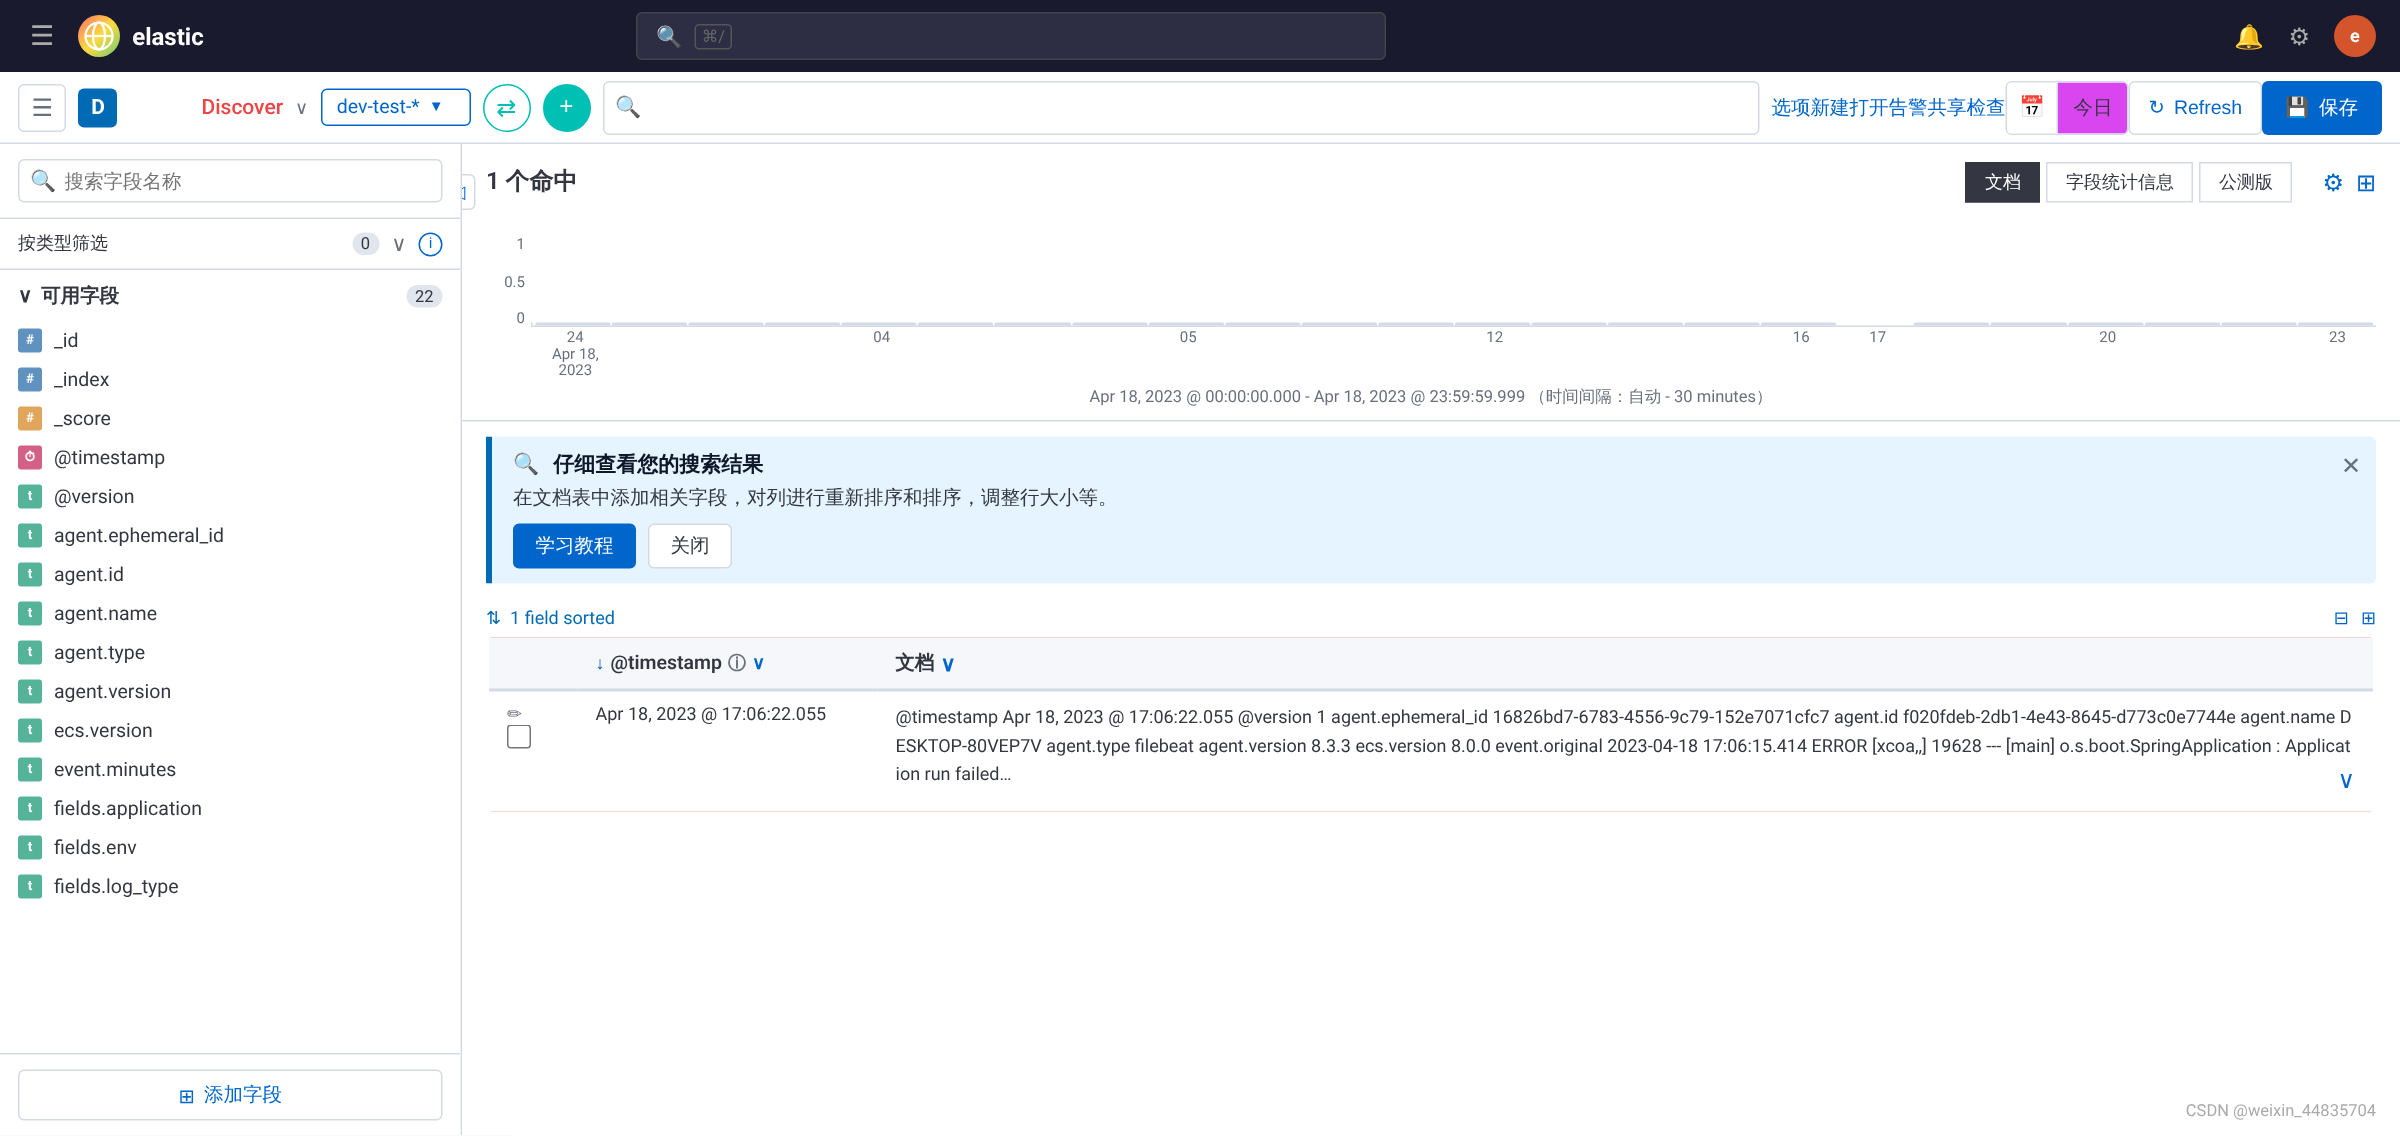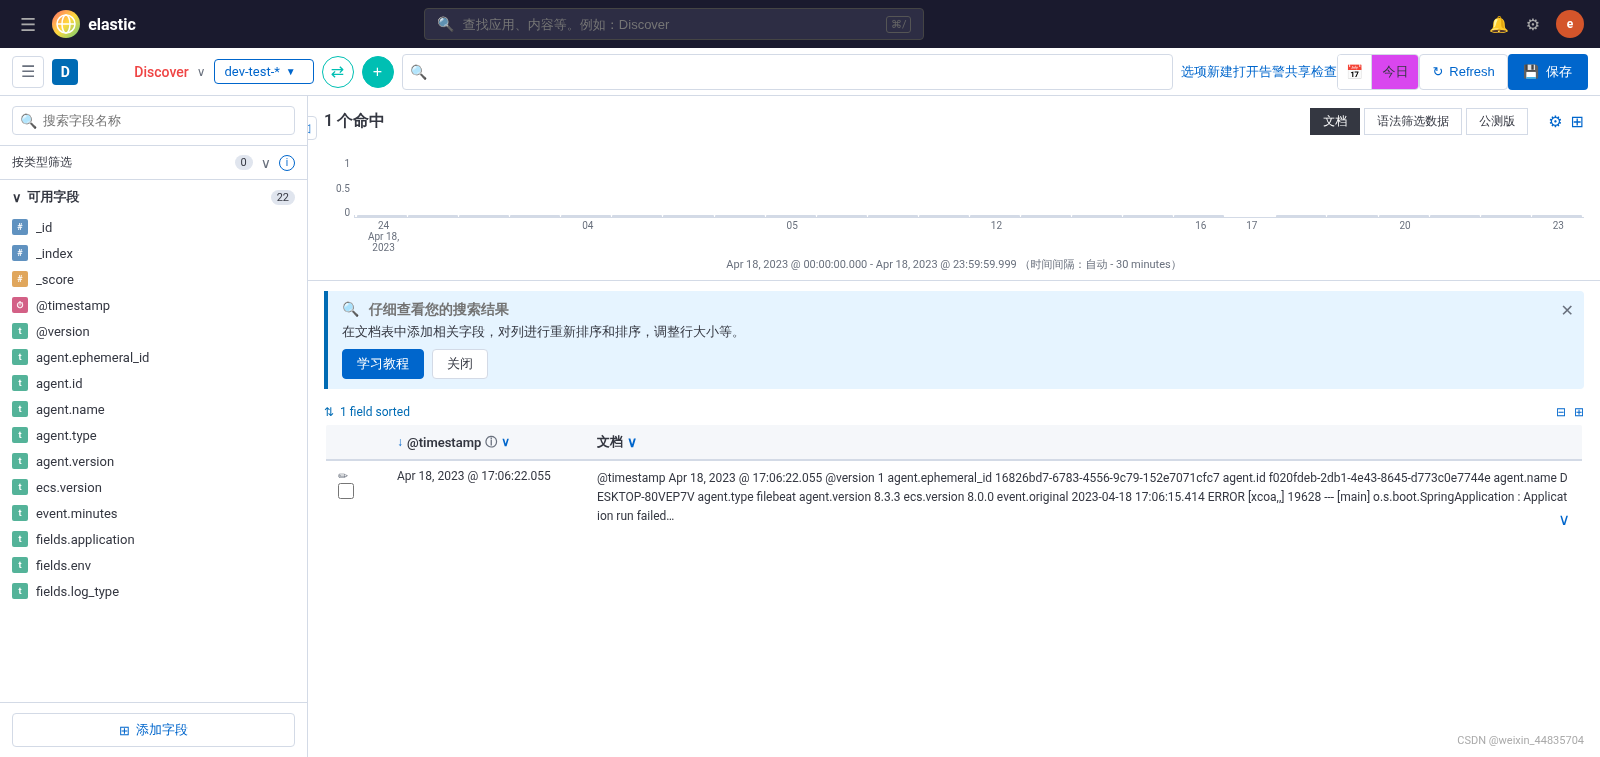--- a/index.html
+++ b/index.html
@@ -418,21 +418,21 @@
     .info-banner {
       background: #e6f4ff;
       border-left: 4px solid #006bb4;
       margin: 10px 16px;
       padding: 10px 14px;
       border-radius: 0 4px 4px 0;
       position: relative;
     }
     .info-banner-title {
       font-weight: 600;
-      color: #737373;
+      color: #0f172a;
       font-size: 14px;
       margin-bottom: 4px;
     }
     .info-banner-text {
       font-size: 13px;
       color: #343741;
     }
     .info-banner-close {
       position: absolute;
       right: 10px;
@@ -549,21 +549,20 @@
       <svg width="20" height="20" viewBox="0 0 20 20">
         <circle cx="10" cy="10" r="9" fill="none" stroke="white" stroke-width="1.5"></circle>
         <ellipse cx="10" cy="10" rx="4" ry="9" fill="none" stroke="white" stroke-width="1.5"></ellipse>
         <line x1="1" y1="10" x2="19" y2="10" stroke="white" stroke-width="1.5"></line>
       </svg>
     </div>
     <span>elastic</span>
   </div>
   <div class="search-global">
     <span style="color:#aaa; font-size:14px;">🔍</span>
-    <input type="text" style="background: transparent; border: none; color: rgb(170, 170, 170); font-size: 13px; flex: 1 1 0%; outline: none;" placeholder="查找应用、内容等。例如：Discover">
     <span class="kbd" style="color:#666;font-size:11px;border:1px solid #555;padding:1px 4px;border-radius:3px;">⌘/</span>
   </div>
   <div class="nav-right">
     <span style="color:#aaa;cursor:pointer;font-size:16px;">🔔</span>
     <span style="color:#aaa;cursor:pointer;font-size:16px;">⚙</span>
     <div class="avatar">e</div>
   </div>
 </div>
 
 <div class="second-nav">
@@ -709,21 +708,21 @@
 
     <div style="position:relative;">
       <button style="position:absolute;left:-14px;top:20px;z-index:10;background:#fff;border:1px solid #d3dae6;border-radius:4px;padding:4px 6px;cursor:pointer;color:#06c;font-size:12px;">◁</button>
     </div>
 
     <div class="chart-area">
       <div class="chart-header">
         <span class="result-count">1 个命中</span>
         <div class="chart-tabs">
           <button class="chart-tab active">文档</button>
-          <button class="chart-tab">语法筛选数据</button>
+          <button class="chart-tab">字段统计信息</button>
           <button class="chart-tab beta">公测版</button>
         </div>
         <div style="margin-left:8px; display:flex; gap:8px;">
           <span style="color:#06c;cursor:pointer;font-size:16px;">⚙</span>
           <span style="color:#06c;cursor:pointer;font-size:16px;">⊞</span>
         </div>
       </div>
 
       <div style="display:flex;align-items:flex-end;height:75px;">
         <div class="y-axis">

